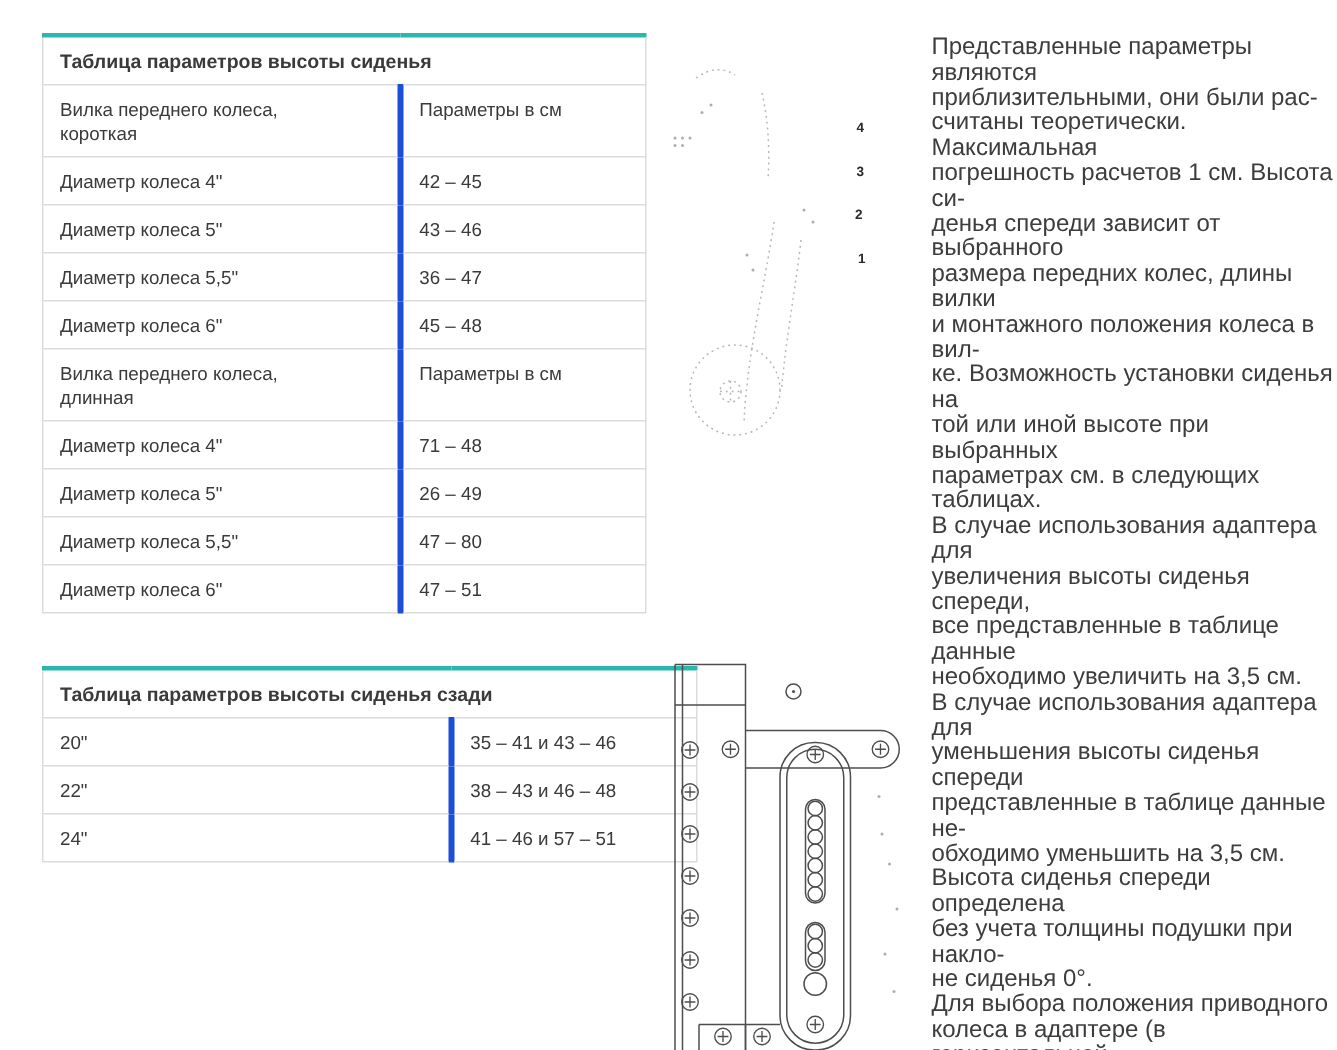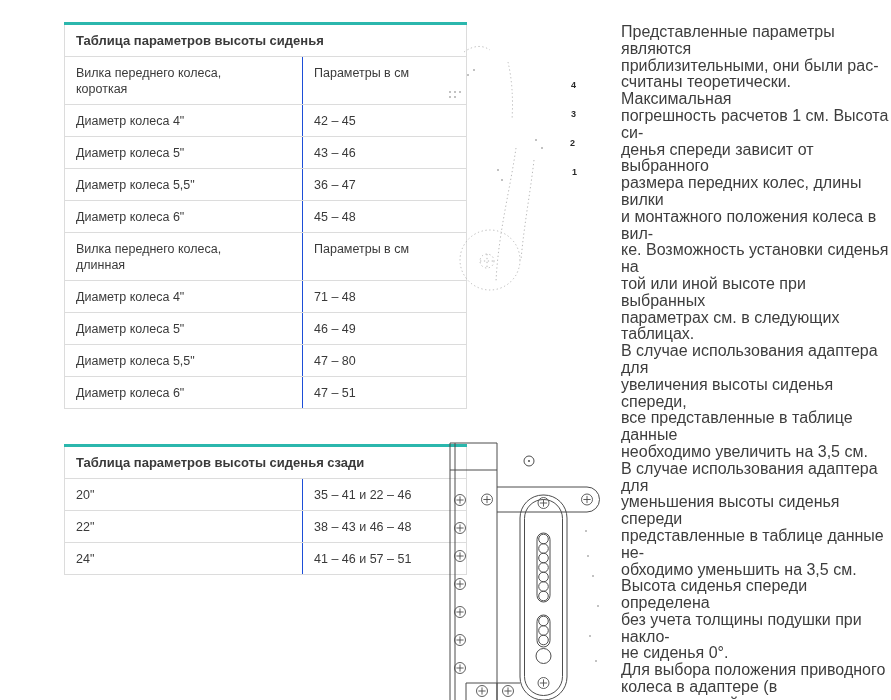--- a/index.html
+++ b/index.html
@@ -10,29 +10,28 @@
     font-family: "Liberation Sans", sans-serif;
   }
   .abs { position: absolute; }
 
   
   .ptable {
     border-collapse: collapse; width: 100%;
     font-size: 12.5px; color: #3a3a3a;
     border: 1px solid #dcdcdc; border-top: 3px solid #2bb7ad;
     background: #fff;
-    margin-left: 36px;
   }
   .ptable td {
     border-bottom: 1px solid #dcdcdc;
     padding: 8px 10px 7px 11px;
     vertical-align: top; text-align: left;
     line-height: 16px; white-space: pre-line;
   }
-  .ptable td.val { border-left: 1px solid #1d4ed8; width: 164px; }
+  .ptable td.val { border-left: 4px solid #1d4ed8; width: 164px; }
   .ptable .b { font-weight: normal; }
   .ptable .title-cell { font-weight: bold; font-size: 13px; }
 
   
   .notes {
     left: 621px; top: 24px; width: 268px;
     font-size: 16px; line-height: 16.8px; color: #3d3d3d;
     white-space: pre-line;
   }
 
@@ -80,43 +79,43 @@
         <td class="b">Вилка переднего колеса,
 длинная</td>
         <td class="b val">Параметры в см</td>
       </tr>
       <tr>
         <td>Диаметр колеса 4"</td>
         <td class="val">71 – 48</td>
       </tr>
       <tr>
         <td>Диаметр колеса 5"</td>
-        <td class="val">46 – 49</td>
+        <td class="val">26 – 49</td>
       </tr>
       <tr>
         <td>Диаметр колеса 5,5"</td>
         <td class="val">47 – 80</td>
       </tr>
       <tr>
         <td>Диаметр колеса 6"</td>
         <td class="val">47 – 51</td>
       </tr>
     </tbody>
   </table>
 </div>
 
-<div class="abs" style="left:28px; top:444px; width:403px;border-radius:15px;">
+<div class="abs" style="left:28px; top:444px; width:437px;border-radius:15px;">
   <table class="ptable">
     <tbody>
       <tr>
         <td colspan="2" class="title-cell">Таблица параметров высоты сиденья сзади</td>
       </tr>
       <tr>
         <td>20"</td>
-        <td class="val">35 – 41 и 22 – 46</td>
+        <td class="val">35 – 41 и 43 – 46</td>
       </tr>
       <tr>
         <td>22"</td>
         <td class="val">38 – 43 и 46 – 48</td>
       </tr>
       <tr>
         <td>24"</td>
         <td class="val">41 – 46 и 57 – 51</td>
       </tr>
     </tbody>

